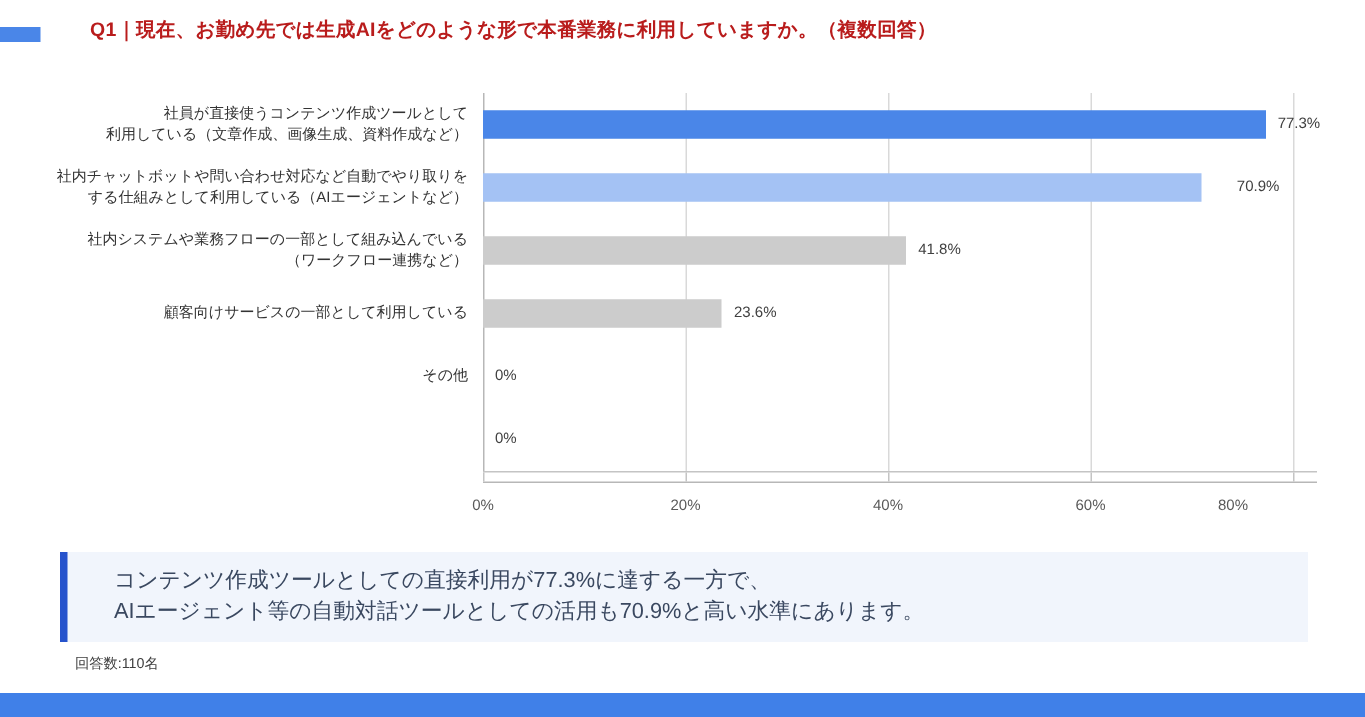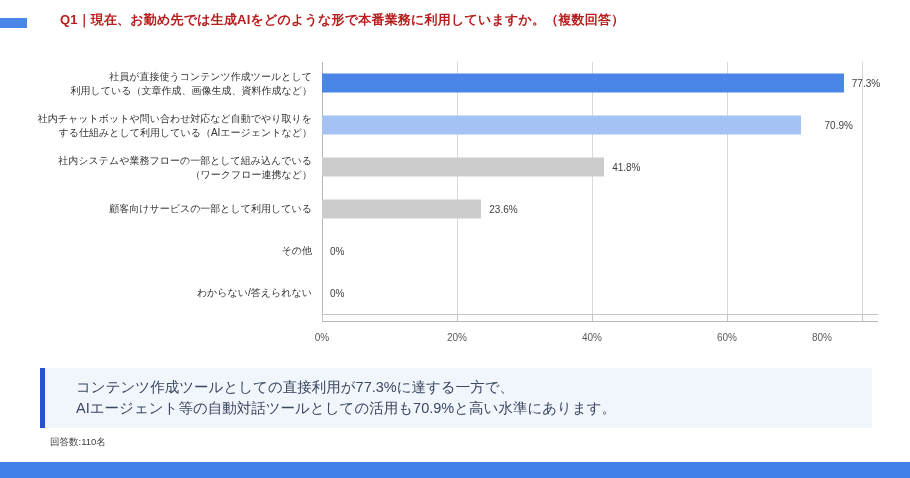--- a/index.html
+++ b/index.html
@@ -138,21 +138,20 @@
         <div class="chart-row" style="top: 126px;">
           <div class="cat-label">顧客向けサービスの一部として利用している</div>
           <div class="bar" style="left: 292px; width: 159.3px; background: rgb(204, 204, 204);"></div>
           <div class="val-label" style="left: 459.3px;">23.6%</div>
         </div>
         <div class="chart-row" style="top: 168px;">
           <div class="cat-label">その他</div>
           <div class="val-label" style="left: 300px;">0%</div>
         </div>
         <div class="chart-row" style="top: 210px;">
-          <div class="cat-label">わからない/答えられない</div>
           <div class="val-label" style="left: 300px;">0%</div>
         </div>
       </div>
     <div class="tick-strip" id="tickstrip">
         <div class="tick-mark" style="left: 0px;"></div>
         <div class="tick-mark" style="left: 135px;"></div>
         <div class="tick-mark" style="left: 270px;"></div>
         <div class="tick-mark" style="left: 405px;"></div>
         <div class="tick-mark" style="left: 540px;"></div>
       </div>

